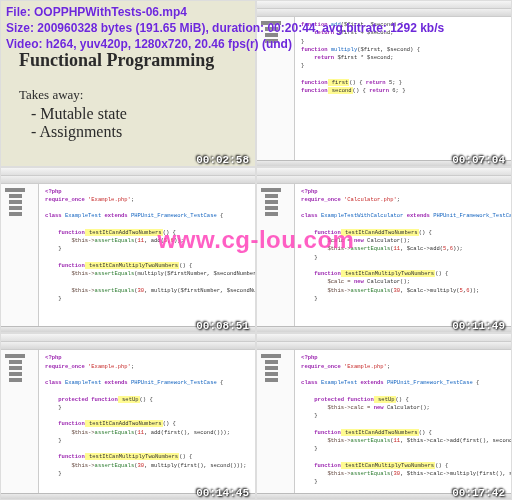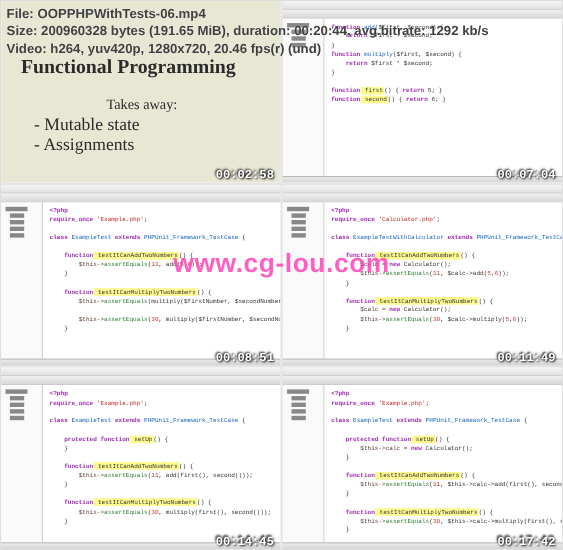--- a/index.html
+++ b/index.html
@@ -8,21 +8,21 @@
     height: 500px;
     background: #fff;
     font-family: Arial, sans-serif;
     overflow: hidden;
     position: relative;
   }
   .info-overlay {
     position: absolute;
     top: 0; left: 0;
     padding: 4px 6px;
-    color: #404040;
+    color: #6d28d9;
     font-size: 12px;
     line-height: 1.35;
     font-weight: bold;
     z-index: 10;
     text-shadow: 0 0 1px rgba(255,255,255,0.8);
   }
   .grid {
     display: grid;
     grid-template-columns: 1fr 1fr;
     grid-template-rows: 1fr 1fr 1fr;
@@ -60,21 +60,20 @@
     font-weight: bold;
     font-size: 18px;
     color: #2b2b2b;
     margin-bottom: 16px;
   }
   .slide .sub {
     font-family: Georgia, serif;
     font-size: 13px;
     color: #2b2b2b;
     margin-bottom: 2px;
-    text-align: center;
   }
   .slide .bullet {
     font-family: Georgia, serif;
     font-size: 16px;
     color: #2b2b2b;
     margin-left: 12px;
   }
   .ide {
     background: #ececec;
     width: 100%;

